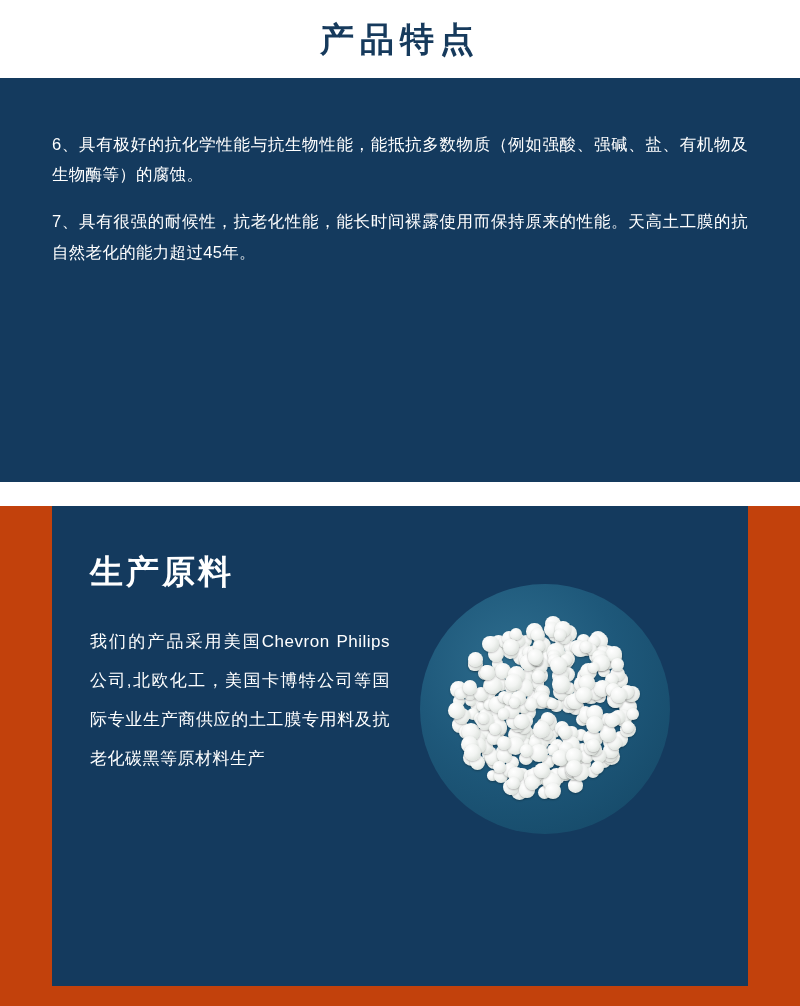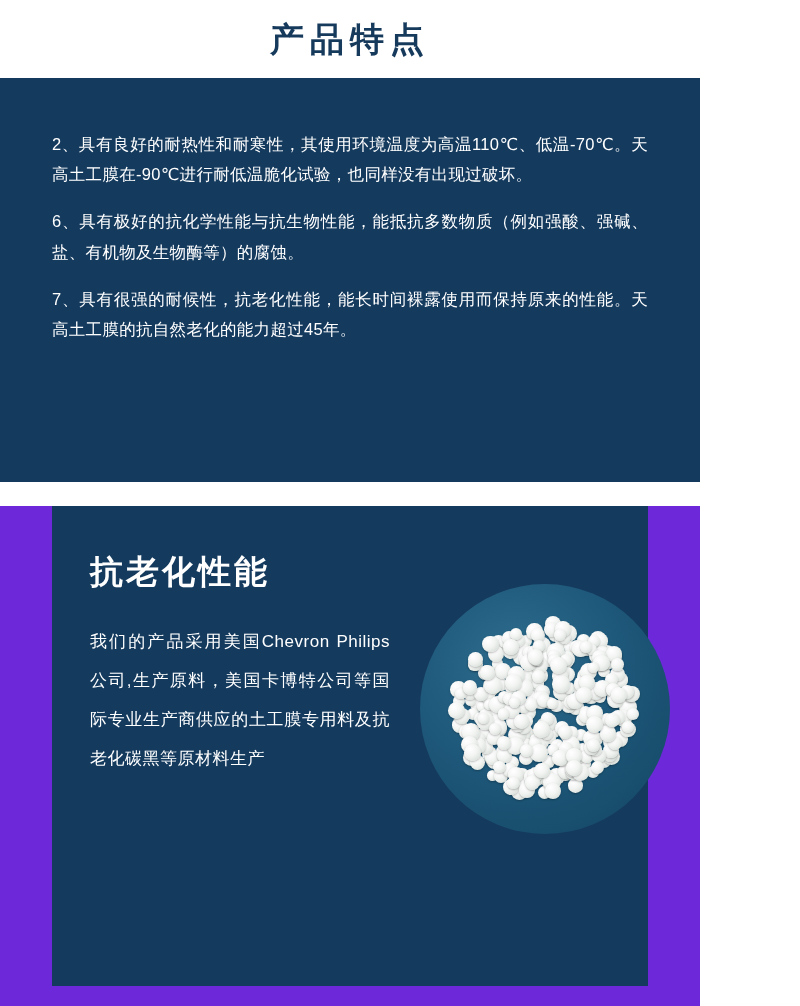--- a/index.html
+++ b/index.html
@@ -8,23 +8,23 @@
   }
   body {
     width: 800px;
     height: 1006px;
     background: #ffffff;
     font-family: "Liberation Sans", "DejaVu Sans", sans-serif;
     overflow: hidden;
   }
   .page {
     position: relative;
-    width: 700px;
+    width: 800px;
     height: 1006px;
-    background: #6d28d9;
+    background: #c2410c;
   }
 
   
   .title-bar {
     height: 78px;
     display: flex;
     align-items: center;
     justify-content: center;
     background: #ffffff;
   }
@@ -124,31 +124,30 @@
 </head>
 <body>
 
 <div class="page">
 
   <div class="title-bar">
     <div class="title-text">产品特点</div>
   </div>
 
   <div class="features-panel">
-    <p class="feature-item">2、具有良好的耐热性和耐寒性，其使用环境温度为高温110℃、低温-70℃。天高土工膜在-90℃进行耐低温脆化试验，也同样没有出现过破坏。</p>
     <p class="feature-item">6、具有极好的抗化学性能与抗生物性能，能抵抗多数物质（例如强酸、强碱、盐、有机物及生物酶等）的腐蚀。</p>
     <p class="feature-item">7、具有很强的耐候性，抗老化性能，能长时间裸露使用而保持原来的性能。天高土工膜的抗自然老化的能力超过45年。</p>
   </div>
 
   <div class="gap"></div>
 
   <div class="material-section">
     <div class="material-left">
-      <h2 class="material-heading">抗老化性能</h2>
-      <p class="material-body">我们的产品采用美国Chevron Philips公司,生产原料，美国卡博特公司等国际专业生产商供应的土工膜专用料及抗老化碳黑等原材料生产</p>
+      <h2 class="material-heading">生产原料</h2>
+      <p class="material-body">我们的产品采用美国Chevron Philips公司,北欧化工，美国卡博特公司等国际专业生产商供应的土工膜专用料及抗老化碳黑等原材料生产</p>
     </div>
     <div class="material-right">
       <div class="pellet-circle">
         <div class="pellet-cluster" id="pellets">
             <div class="pellet" style="width: 11.4951px; height: 11.4951px; left: 158.847px; top: 63.0883px;"></div>
             <div class="pellet" style="width: 16.8442px; height: 16.8442px; left: 19.5056px; top: 79.566px;"></div>
             <div class="pellet" style="width: 11.587px; height: 11.587px; left: 35.2628px; top: 22.1901px;"></div>
             <div class="pellet" style="width: 11.0867px; height: 11.0867px; left: 18.1427px; top: 41.7404px;"></div>
             <div class="pellet" style="width: 13.4231px; height: 13.4231px; left: 62.8768px; top: 26.2208px;"></div>
             <div class="pellet" style="width: 15.3296px; height: 15.3296px; left: 33.451px; top: 106.985px;"></div>

